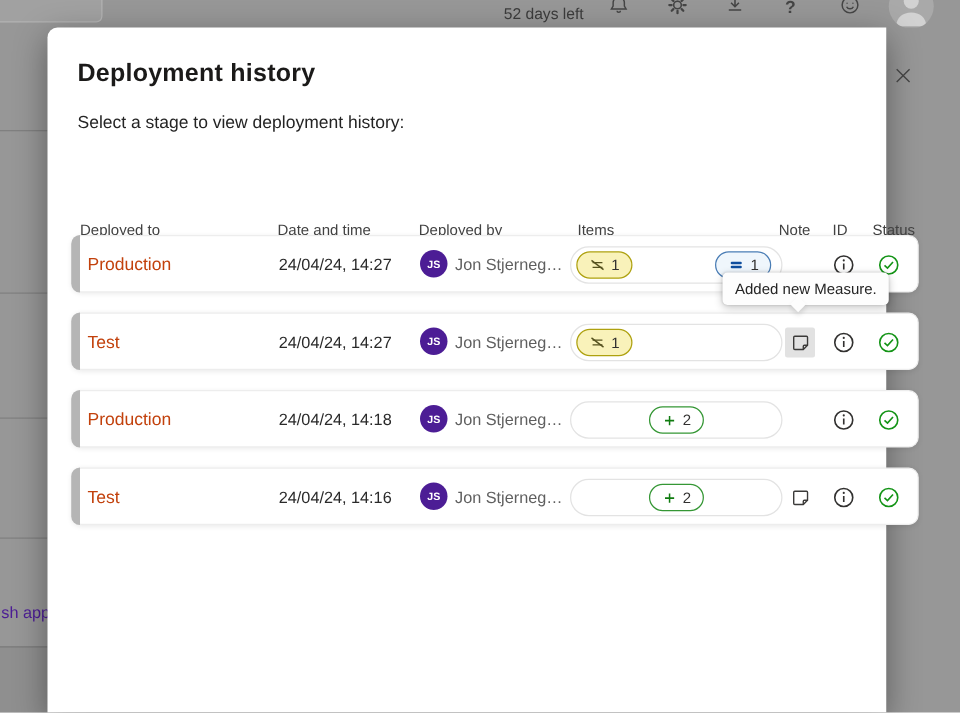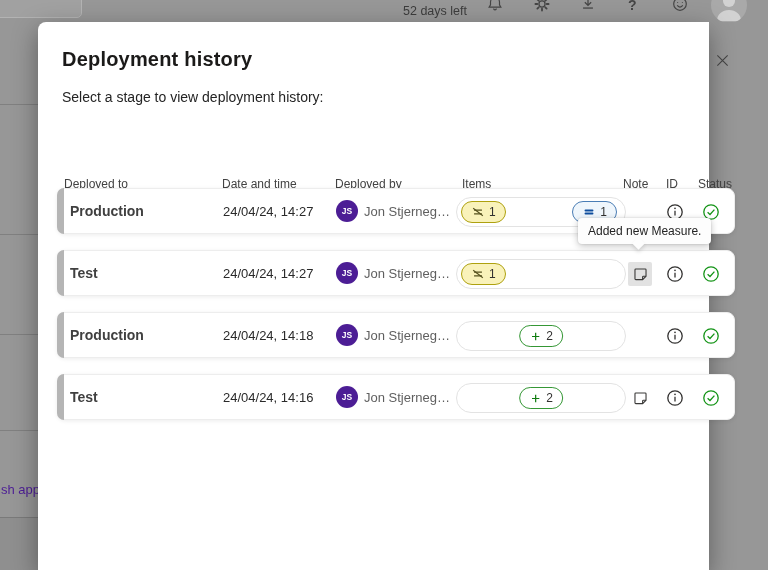--- a/index.html
+++ b/index.html
@@ -42,21 +42,21 @@
   .dropdown-chevron { position:absolute; right:10px; top:7px; width:15px; height:15px; color:#585858; }
 
   .col-header { position:absolute; top:131px; font-size:12px; color:#424242;margin-top:24px; }
 
   
   .row { position:absolute; left:19px; width:678px; height:46px; background:#fff;
     border:1px solid #ededed; border-radius:8px;
     box-shadow:0 1px 4px rgba(0,0,0,.08); }
   .accent { position:absolute; left:-1px; top:-1px; width:7px; height:46px;
     background:#b5b5b5; border-radius:8px 0 0 8px; }
-  .cell-stage { position:absolute; left:12px; top:14px; font-size:14px; color:#404040;font-weight:bold; }
+  .cell-stage { position:absolute; left:12px; top:14px; font-size:14px; color:#c2410c; }
   .cell-date { position:absolute; left:165px; top:15px; font-size:13px; color:#2a2a2a; }
   .avatar-chip { position:absolute; left:278px; top:11px; width:22px; height:22px;
     border-radius:50%; background:#4c1d95; color:#fff; font-size:8.5px; font-weight:bold;
     display:flex; align-items:center; justify-content:center; }
   .cell-deployer { position:absolute; left:306px; top:15px; font-size:13px; color:#5f5f5f; }
 
   .items-box { position:absolute; left:398px; top:8px; width:170px; height:30px;
     border:1px solid #e3e3e3; border-radius:15px; background:#fff; }
   .badge { position:absolute; top:3px; height:22px; border-radius:11px;
     display:flex; align-items:center; gap:4px; padding:0 9px;

